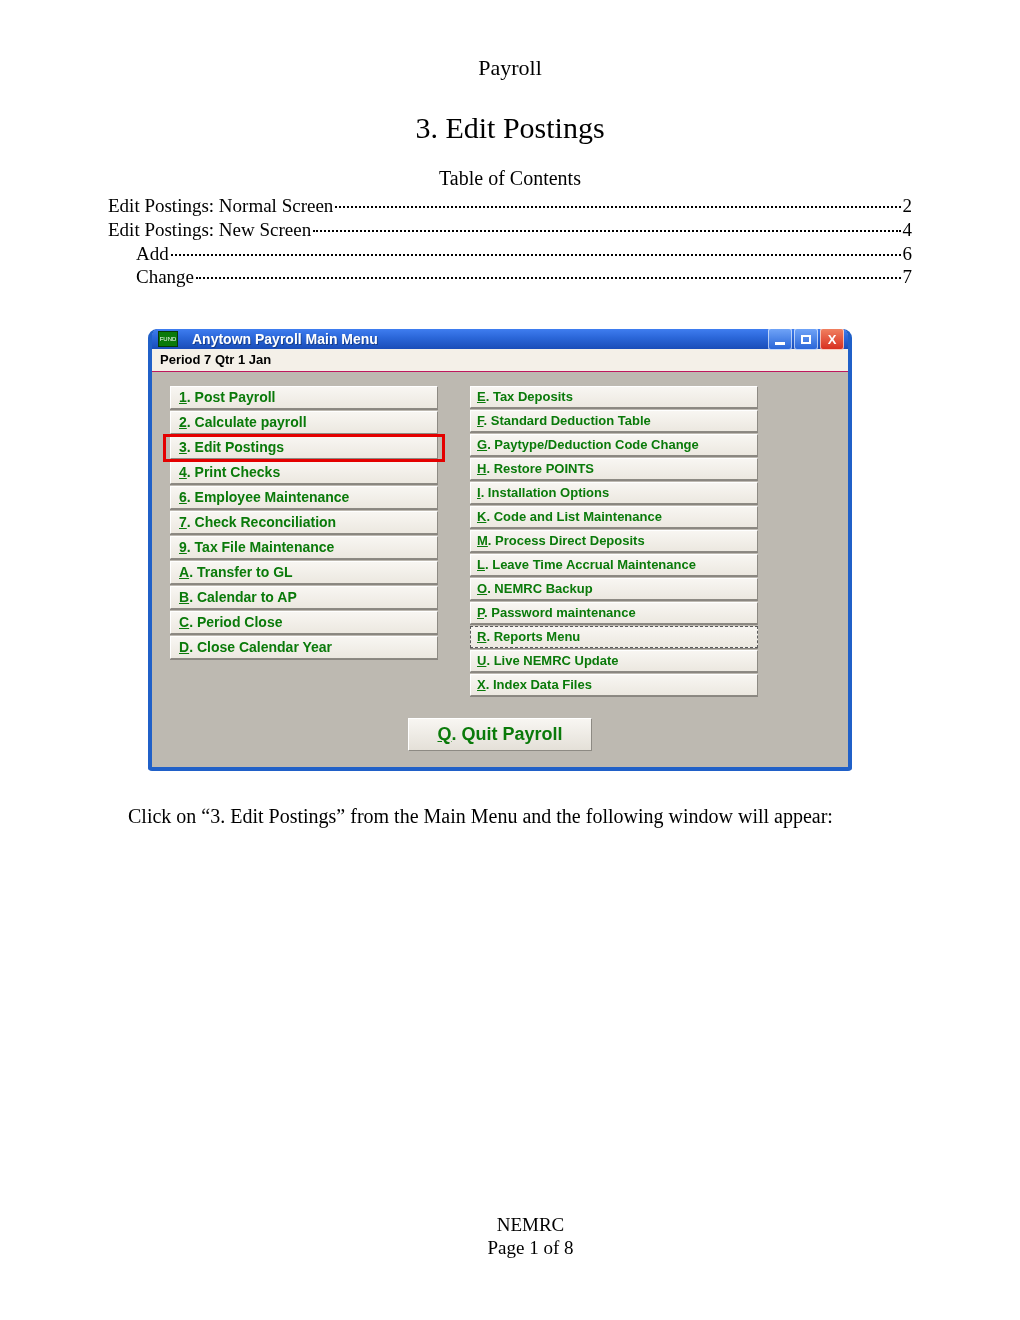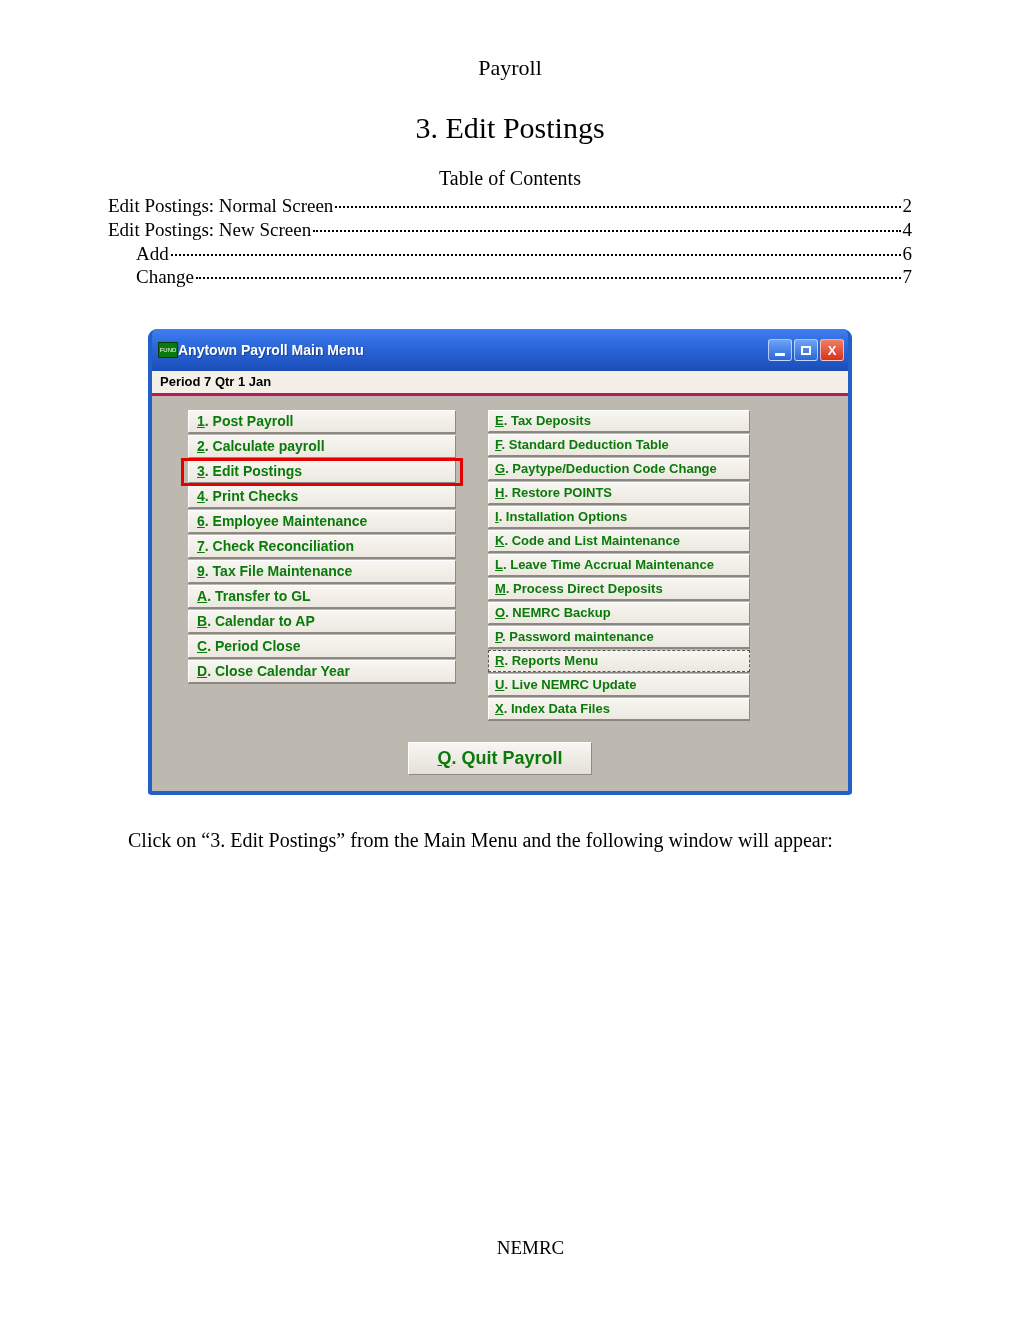--- a/index.html
+++ b/index.html
@@ -61,26 +61,26 @@
   .win {
     width: 696px;
     border: 4px solid #2060c8;
     border-top: none;
     border-radius: 9px 9px 4px 4px;
     overflow: hidden;
     box-shadow: 0 0 0 1px #0a3f99 inset;
     font-family: Verdana, Arial, sans-serif;
   }
   .titlebar {
-    height: 42px;
+    height: 20px;
     background: linear-gradient(#3f7df0, #2a66d8 45%, #1a4db8);
     display: flex;
     align-items: center;
     padding: 0 4px 0 6px;
-    gap: 0;
+    gap: 14px;
   }
   .app-icon {
     width: 18px; height: 14px;
     background: #0a7a0a;
     border: 1px solid #063a06;
     position: relative;
     font-size: 6px; color:#fff;
     display:flex; align-items:center; justify-content:center;
   }
   .title-text {
@@ -102,38 +102,38 @@
   .btn-close { background: linear-gradient(#f08060,#d83020); }
   .btn-min span { width:10px; height:3px; background:#fff; margin-top:8px; }
   .btn-max span { width:10px; height:9px; border:2px solid #fff; box-sizing:border-box; }
   .btn-close { font-family: Arial, sans-serif; }
 
   .periodbar {
     background: #f4f0e8;
     padding: 3px 8px 4px 8px;
     font-size: 13px;
     font-weight: bold;
-    border-bottom: 3px solid #be185d;
+    border-bottom: 1px solid #be185d;
   }
 
   .body {
     background: #bdb9b1;
     padding: 14px 18px 16px 18px;
   }
   .columns {
     display: flex;
     gap: 32px;
     align-items: flex-start;
   }
   .col {
     display: flex;
     flex-direction: column;
   }
-  .col.left { width: 268px; margin-left:18px;}
-  .col.right { width: 262px; }
+  .col.left { width: 268px; }
+  .col.right { width: 288px; }
 
   .menu-item {
     background: linear-gradient(#f8f6f2, #ece8e0);
     border: 1px solid #8d8a83;
     border-top-color:#fff; border-left-color:#fff;
     box-shadow: 0 1px 0 #8a8680;
     padding: 2px 8px 3px 8px;
     font-size: 14px;
     font-weight: bold;
     color: #0a7a0a;
@@ -254,37 +254,38 @@
               <div class="menu-item"><span class="ul">C</span><span>. </span><span>Period Close</span></div>
               <div class="menu-item"><span class="ul">D</span><span>. </span><span>Close Calendar Year</span></div>
             </div>
           <div class="col right" id="right-col">
               <div class="menu-item compact"><span class="ul">E</span><span>. </span><span>Tax Deposits</span></div>
               <div class="menu-item compact"><span class="ul">F</span><span>. </span><span>Standard Deduction Table</span></div>
               <div class="menu-item compact"><span class="ul">G</span><span>. </span><span>Paytype/Deduction Code Change</span></div>
               <div class="menu-item compact"><span class="ul">H</span><span>. </span><span> Restore POINTS</span></div>
               <div class="menu-item compact"><span class="ul">I</span><span>. </span><span> Installation Options</span></div>
               <div class="menu-item compact"><span class="ul">K</span><span>. </span><span>Code and List Maintenance</span></div>
+              <div class="menu-item compact"><span class="ul">M</span><span>. </span><span>Process Direct Deposits</span></div>
               <div class="menu-item compact"><span class="ul">L</span><span>. </span><span>Leave Time Accrual Maintenance</span></div>
-              <div class="menu-item compact"><span class="ul">M</span><span>. </span><span>Process Direct Deposits</span></div>
               <div class="menu-item compact"><span class="ul">O</span><span>. </span><span>NEMRC Backup</span></div>
               <div class="menu-item compact"><span class="ul">P</span><span>. </span><span> Password maintenance</span></div>
               <div class="menu-item compact dashed"><span class="ul">R</span><span>. </span><span> Reports Menu</span></div>
               <div class="menu-item compact"><span class="ul">U</span><span>. </span><span>Live NEMRC Update</span></div>
               <div class="menu-item compact"><span class="ul">X</span><span>. </span><span> Index Data Files</span></div>
             </div>
         </div>
         <div class="quit-wrap">
           <div class="quit-btn">
             <span class="ul">Q</span><span>. </span><span>Quit Payroll</span>
           </div>
         </div>
       </div>
     </div>
   </div>
 
   <div class="instr">Click on “3. Edit Postings” from the Main Menu and the following window will appear:</div>
 
   <div class="footer">
     <div>NEMRC</div>
+    <div>Page 1 of 8</div>
   </div>
 
 </div>
 
 </body></html>

